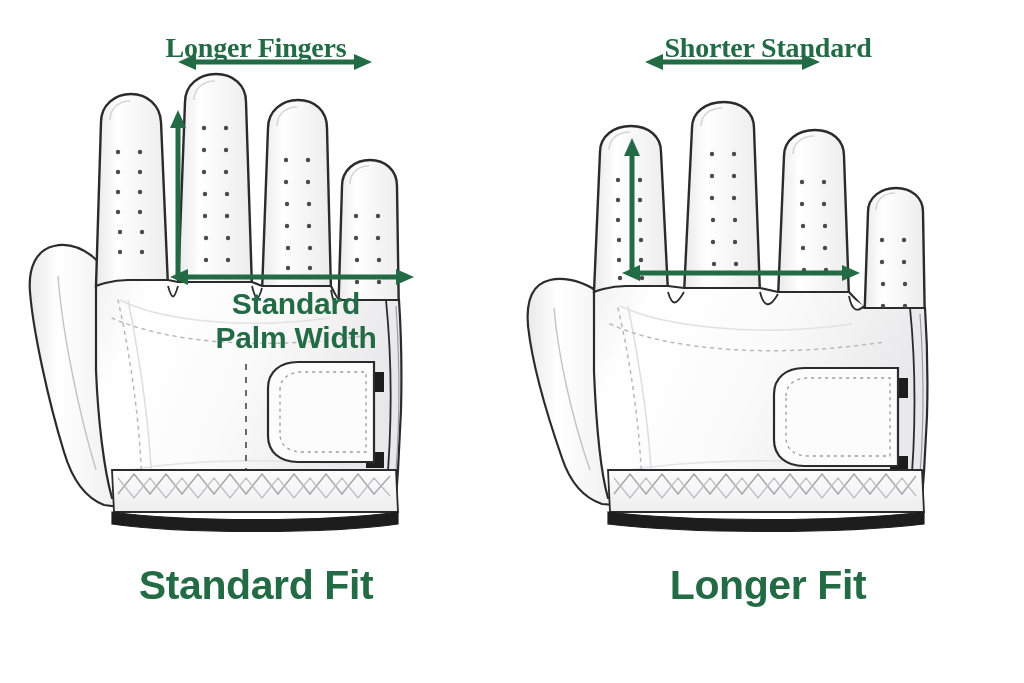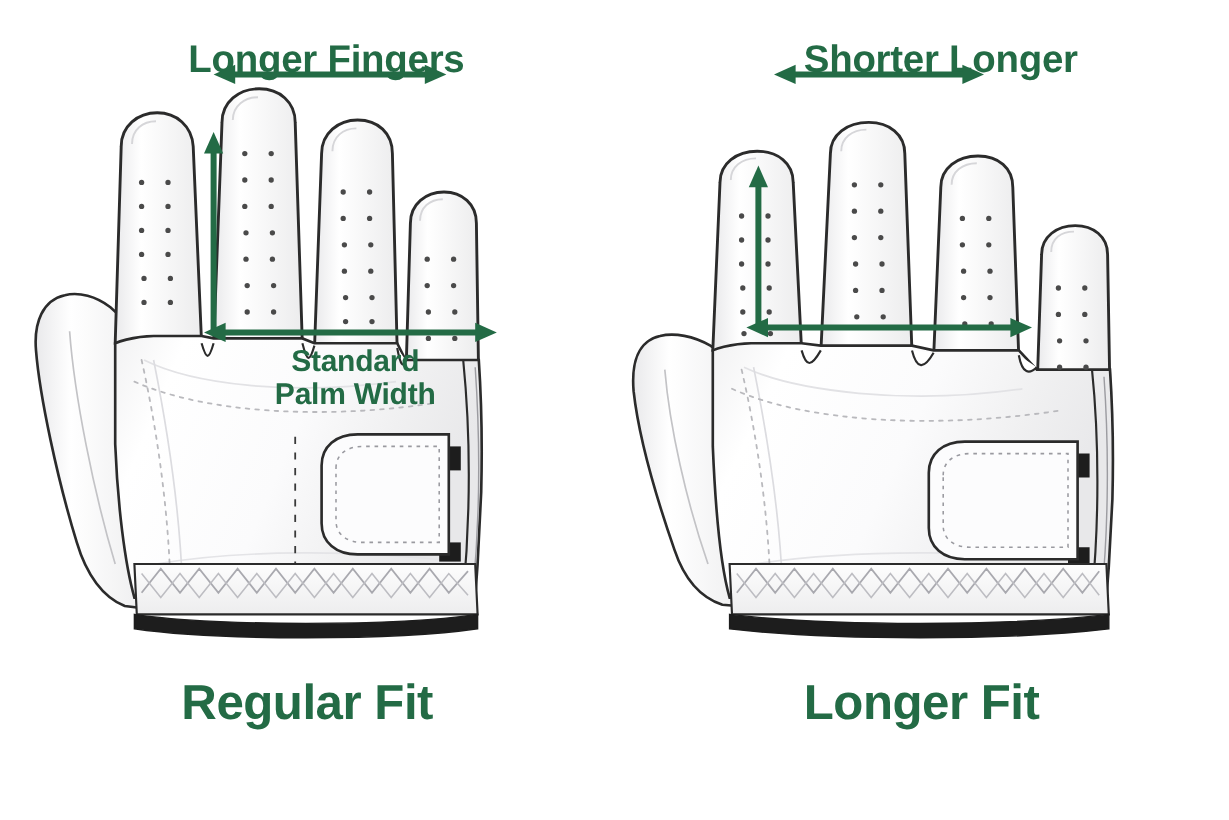--- a/index.html
+++ b/index.html
@@ -56,33 +56,34 @@
     font-size: 41px;
     font-weight: bold;
     letter-spacing: -0.4px;
     line-height: 1;
     font-family: "Liberation Sans", sans-serif;
   }
 
   .dim-label {
     position: absolute;
     color: #236b45;
-    font-size: 25px;
+    font-size: 30px;
     font-weight: bold;
     line-height: 1.12;
     text-align: center;
     letter-spacing: -0.2px;
     white-space: pre-line;
     font-family: "Liberation Sans", sans-serif;
   }
   .top-label {
-    font-size: 32px;
+    font-size: 28px;
     width: 512px;
-    left: 16px;
+    left: 0;
     top: 32px;
+    font-family: Liberation Serif, serif;
   }
   .palm-label-left {
     left: 186px;
     top: 287px;
     width: 220px;
   }
   .palm-label-right {
     left: 176px;
     top: 282px;
     width: 220px;
@@ -254,26 +255,26 @@
             <polygon points="170,277 188,269 188,285" stroke="none"></polygon>
             <polygon points="414,277 396,269 396,285" stroke="none"></polygon>
           </g>
         </g>
       </svg>
     </div>
 
     <div class="dim-label palm-label-left">Standard
 Palm Width</div>
 
-    <div class="fit-caption">Regular Fit</div>
+    <div class="fit-caption">Standard Fit</div>
   </div>
 
   <div class="panel panel-right">
 
-    <div class="dim-label top-label">Shorter Longer</div>
+    <div class="dim-label top-label">Shorter Standard</div>
 
     <div class="glove-stage">
       <svg class="glove-svg" viewBox="0 0 512 560" xmlns="http://www.w3.org/2000/svg">
         <defs>
           <linearGradient id="leatherR" x1="0" y1="0" x2="1" y2="0.3">
             <stop offset="0%" stop-color="#f2f2f3"></stop>
             <stop offset="18%" stop-color="#ffffff"></stop>
             <stop offset="55%" stop-color="#fbfbfc"></stop>
             <stop offset="80%" stop-color="#f0f0f1"></stop>
             <stop offset="100%" stop-color="#e8e8ea"></stop>

